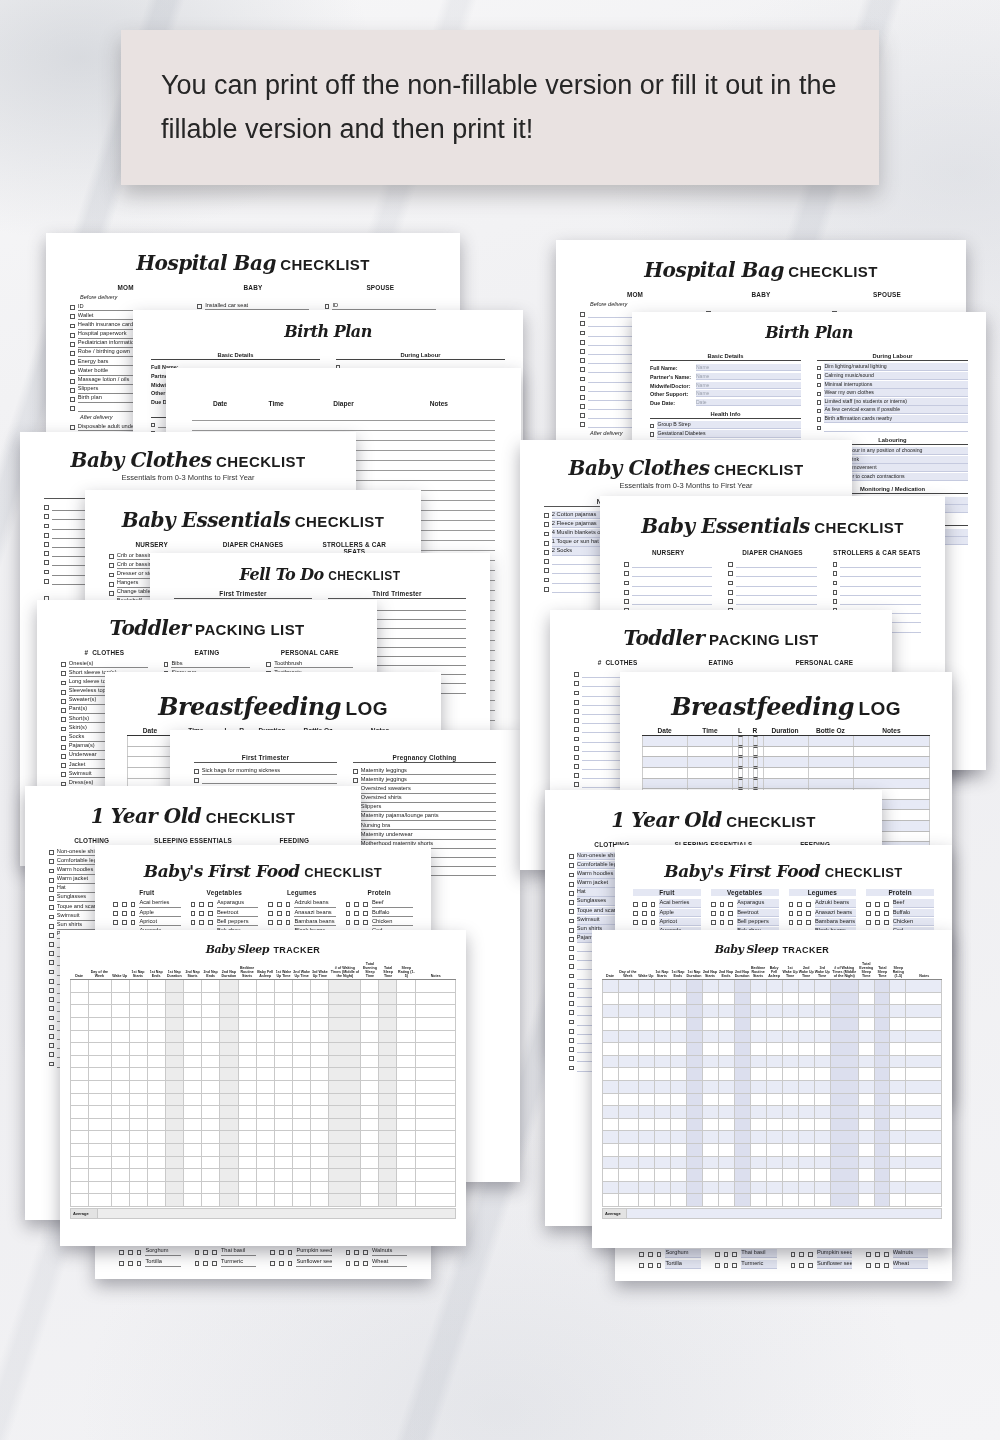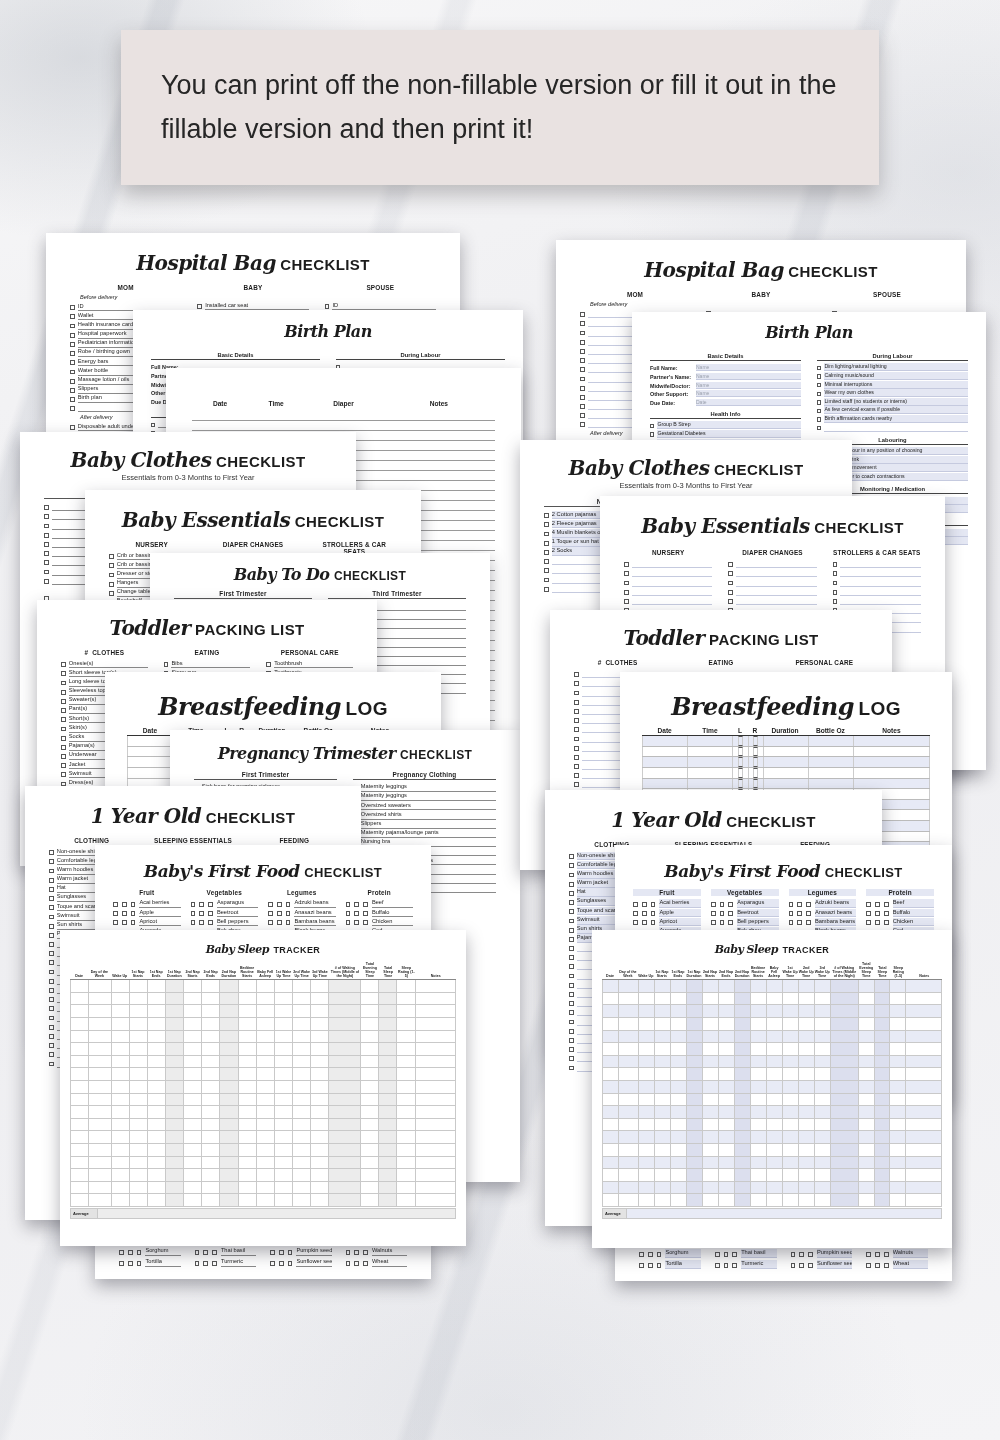--- a/index.html
+++ b/index.html
@@ -590,21 +590,21 @@
               <span class="cb"></span>
               <span class="txt"></span>
             </div>
           </div>
       </div>
     </div>
   </div>
 
   <div class="paper plain" style="left:150px;top:553px;width:340px;height:440px;padding-top:14px">
     <div class="title t-md">
-      <span class="ts">Baby To Do</span>
+      <span class="ts">Fell To Do</span>
       <span class="tcaps">CHECKLIST</span>
     </div>
     <div class="cols" style="margin-top:6px">
       <div class="col">
         <div class="colh u">First Trimester</div>
         <div>
           <div class="ci">
               <span class="cb"></span>
               <span class="txt"></span>
             </div>
@@ -1030,24 +1030,20 @@
             <span class="c4"></span>
           <span class="c5"></span>
             <span class="c6"></span>
           <span class="c7"></span>
         </div>
         </div>
     </div>
   </div>
 
   <div class="paper plain" style="left:170px;top:730px;width:350px;height:452px;padding-top:16px">
-    <div class="title t-md">
-      <span class="ts">Pregnancy Trimester</span>
-      <span class="tcaps">CHECKLIST</span>
-    </div>
     <div class="cols" style="margin-top:8px">
       <div class="col">
         <div class="colh u">First Trimester</div>
         <div>
             <div class="ci">
               <span class="cb"></span>
               <span class="txt">Sick bags for morning sickness</span>
             </div>
           </div>
         <div>

